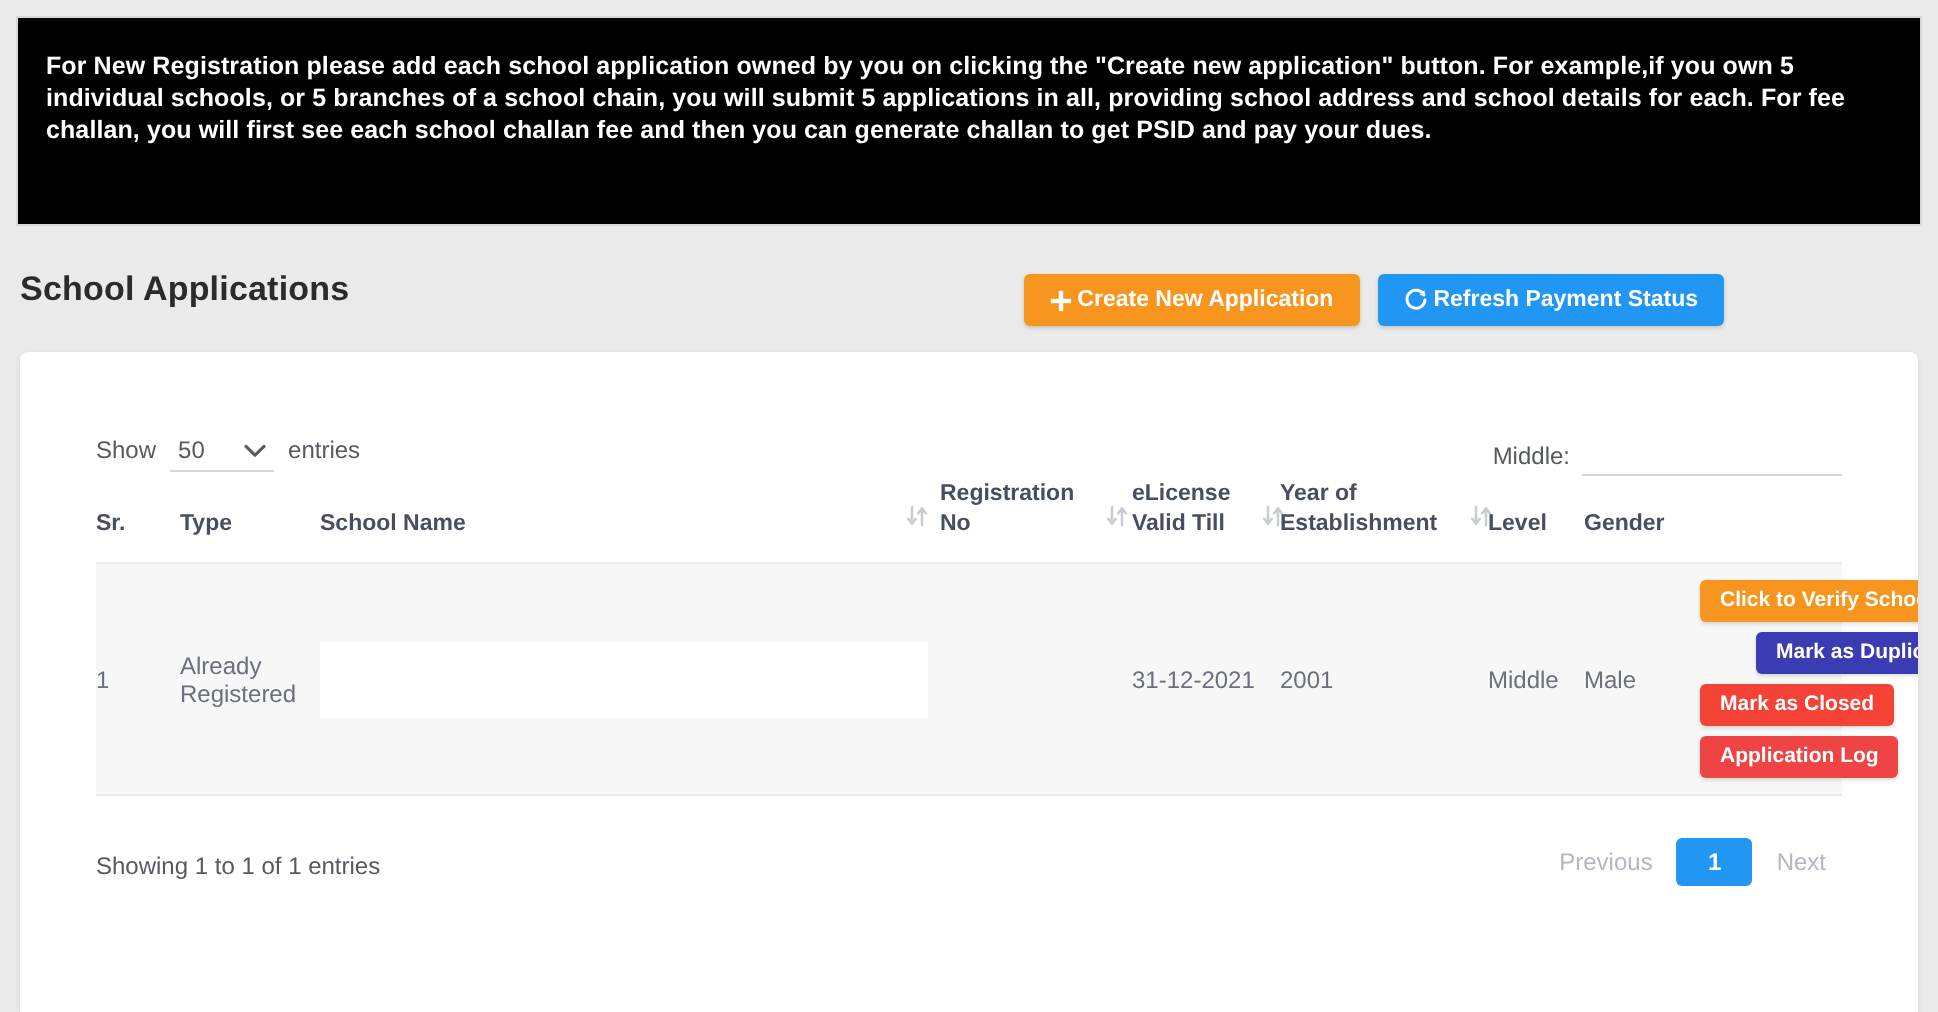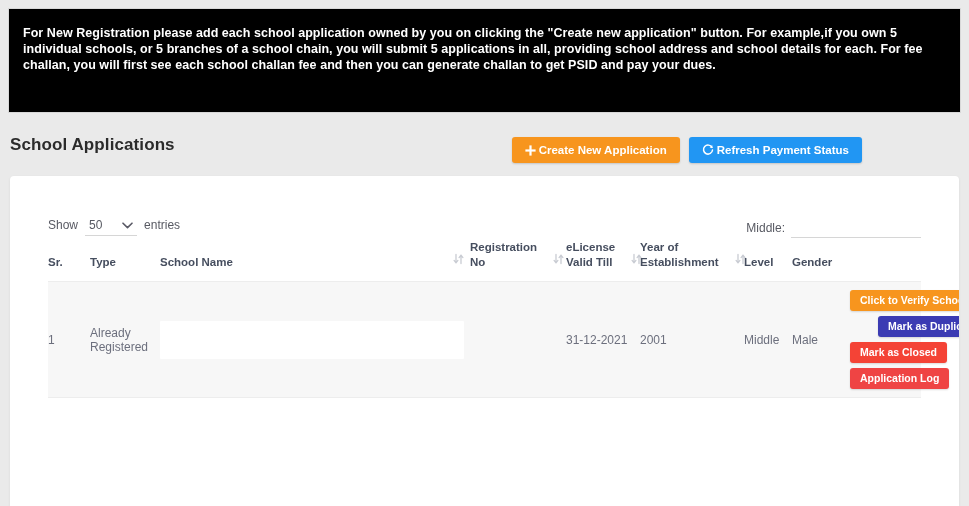--- a/index.html
+++ b/index.html
@@ -414,13 +414,21 @@
             <button class="act-btn verify">Click to Verify School Profile</button>
             <button class="act-btn duplicate">Mark as Duplicate</button>
             <button class="act-btn closed">Mark as Closed</button>
             <button class="act-btn log">Application Log</button>
           </div>
         </td>
       </tr>
     </tbody>
   </table>
 
+  <div class="table-footer">
+    <div class="footer-info">Showing 1 to 1 of 1 entries</div>
+    <div class="pagination">
+      <span class="page-btn">Previous</span>
+      <span class="page-btn active">1</span>
+      <span class="page-btn">Next</span>
+    </div>
+  </div>
 </div>
 
 </body></html>

